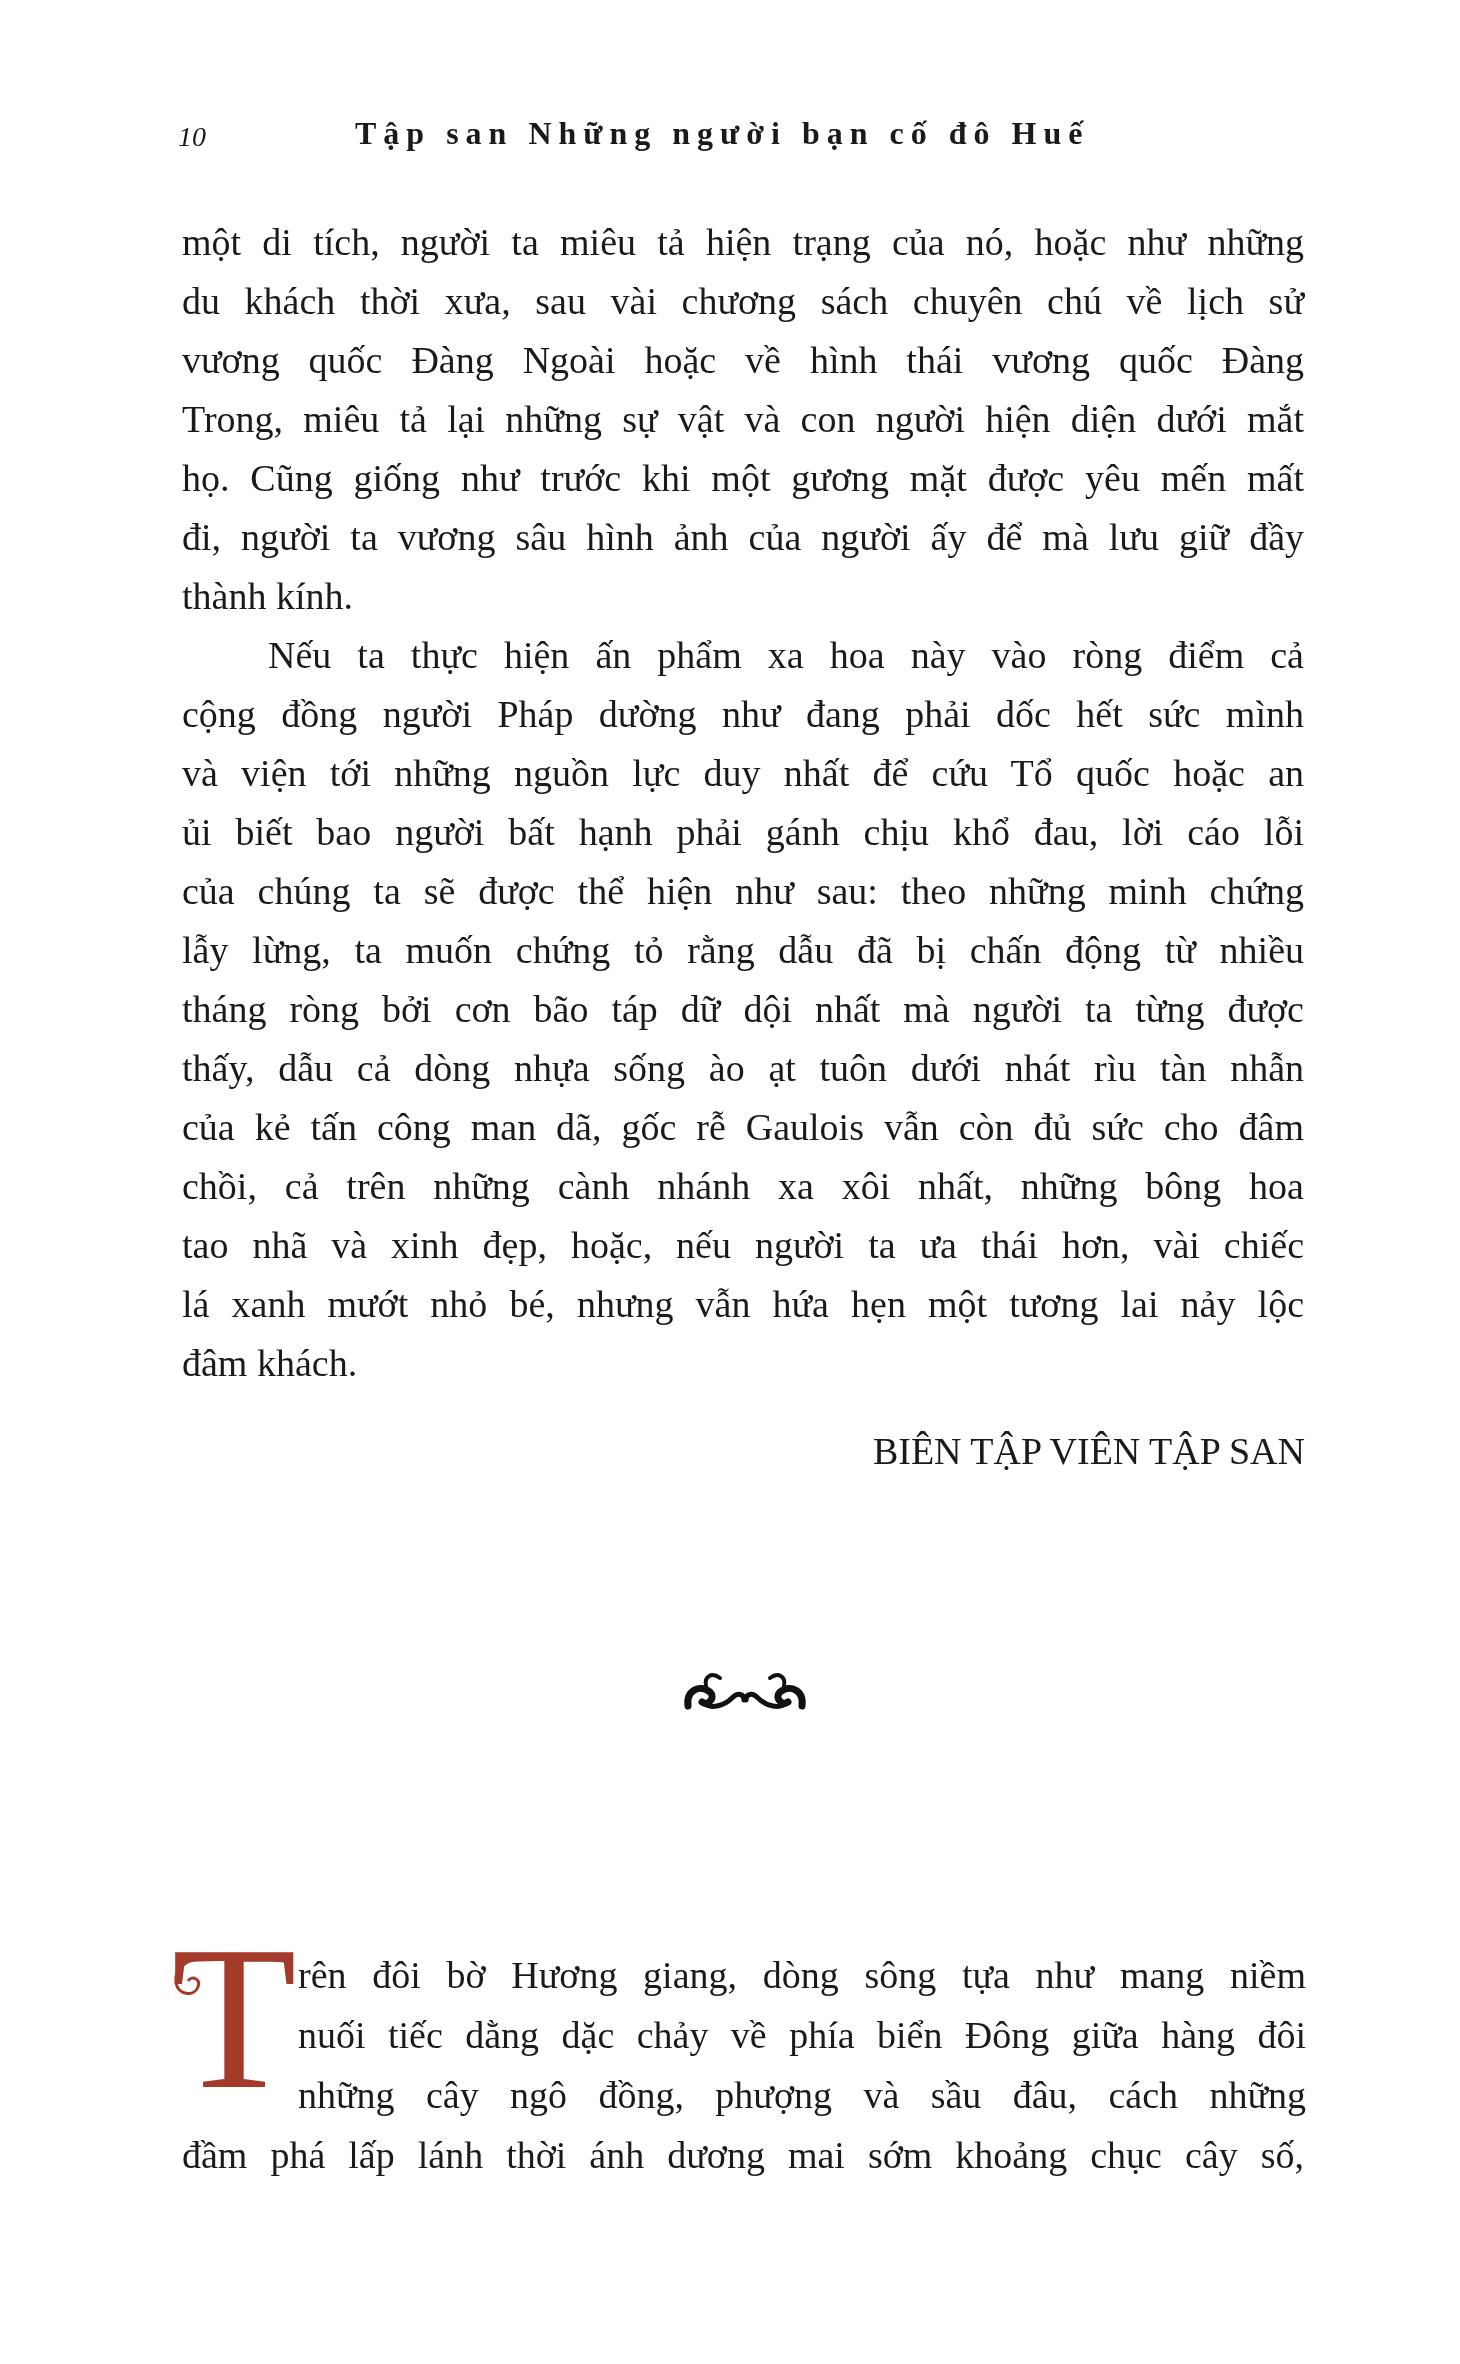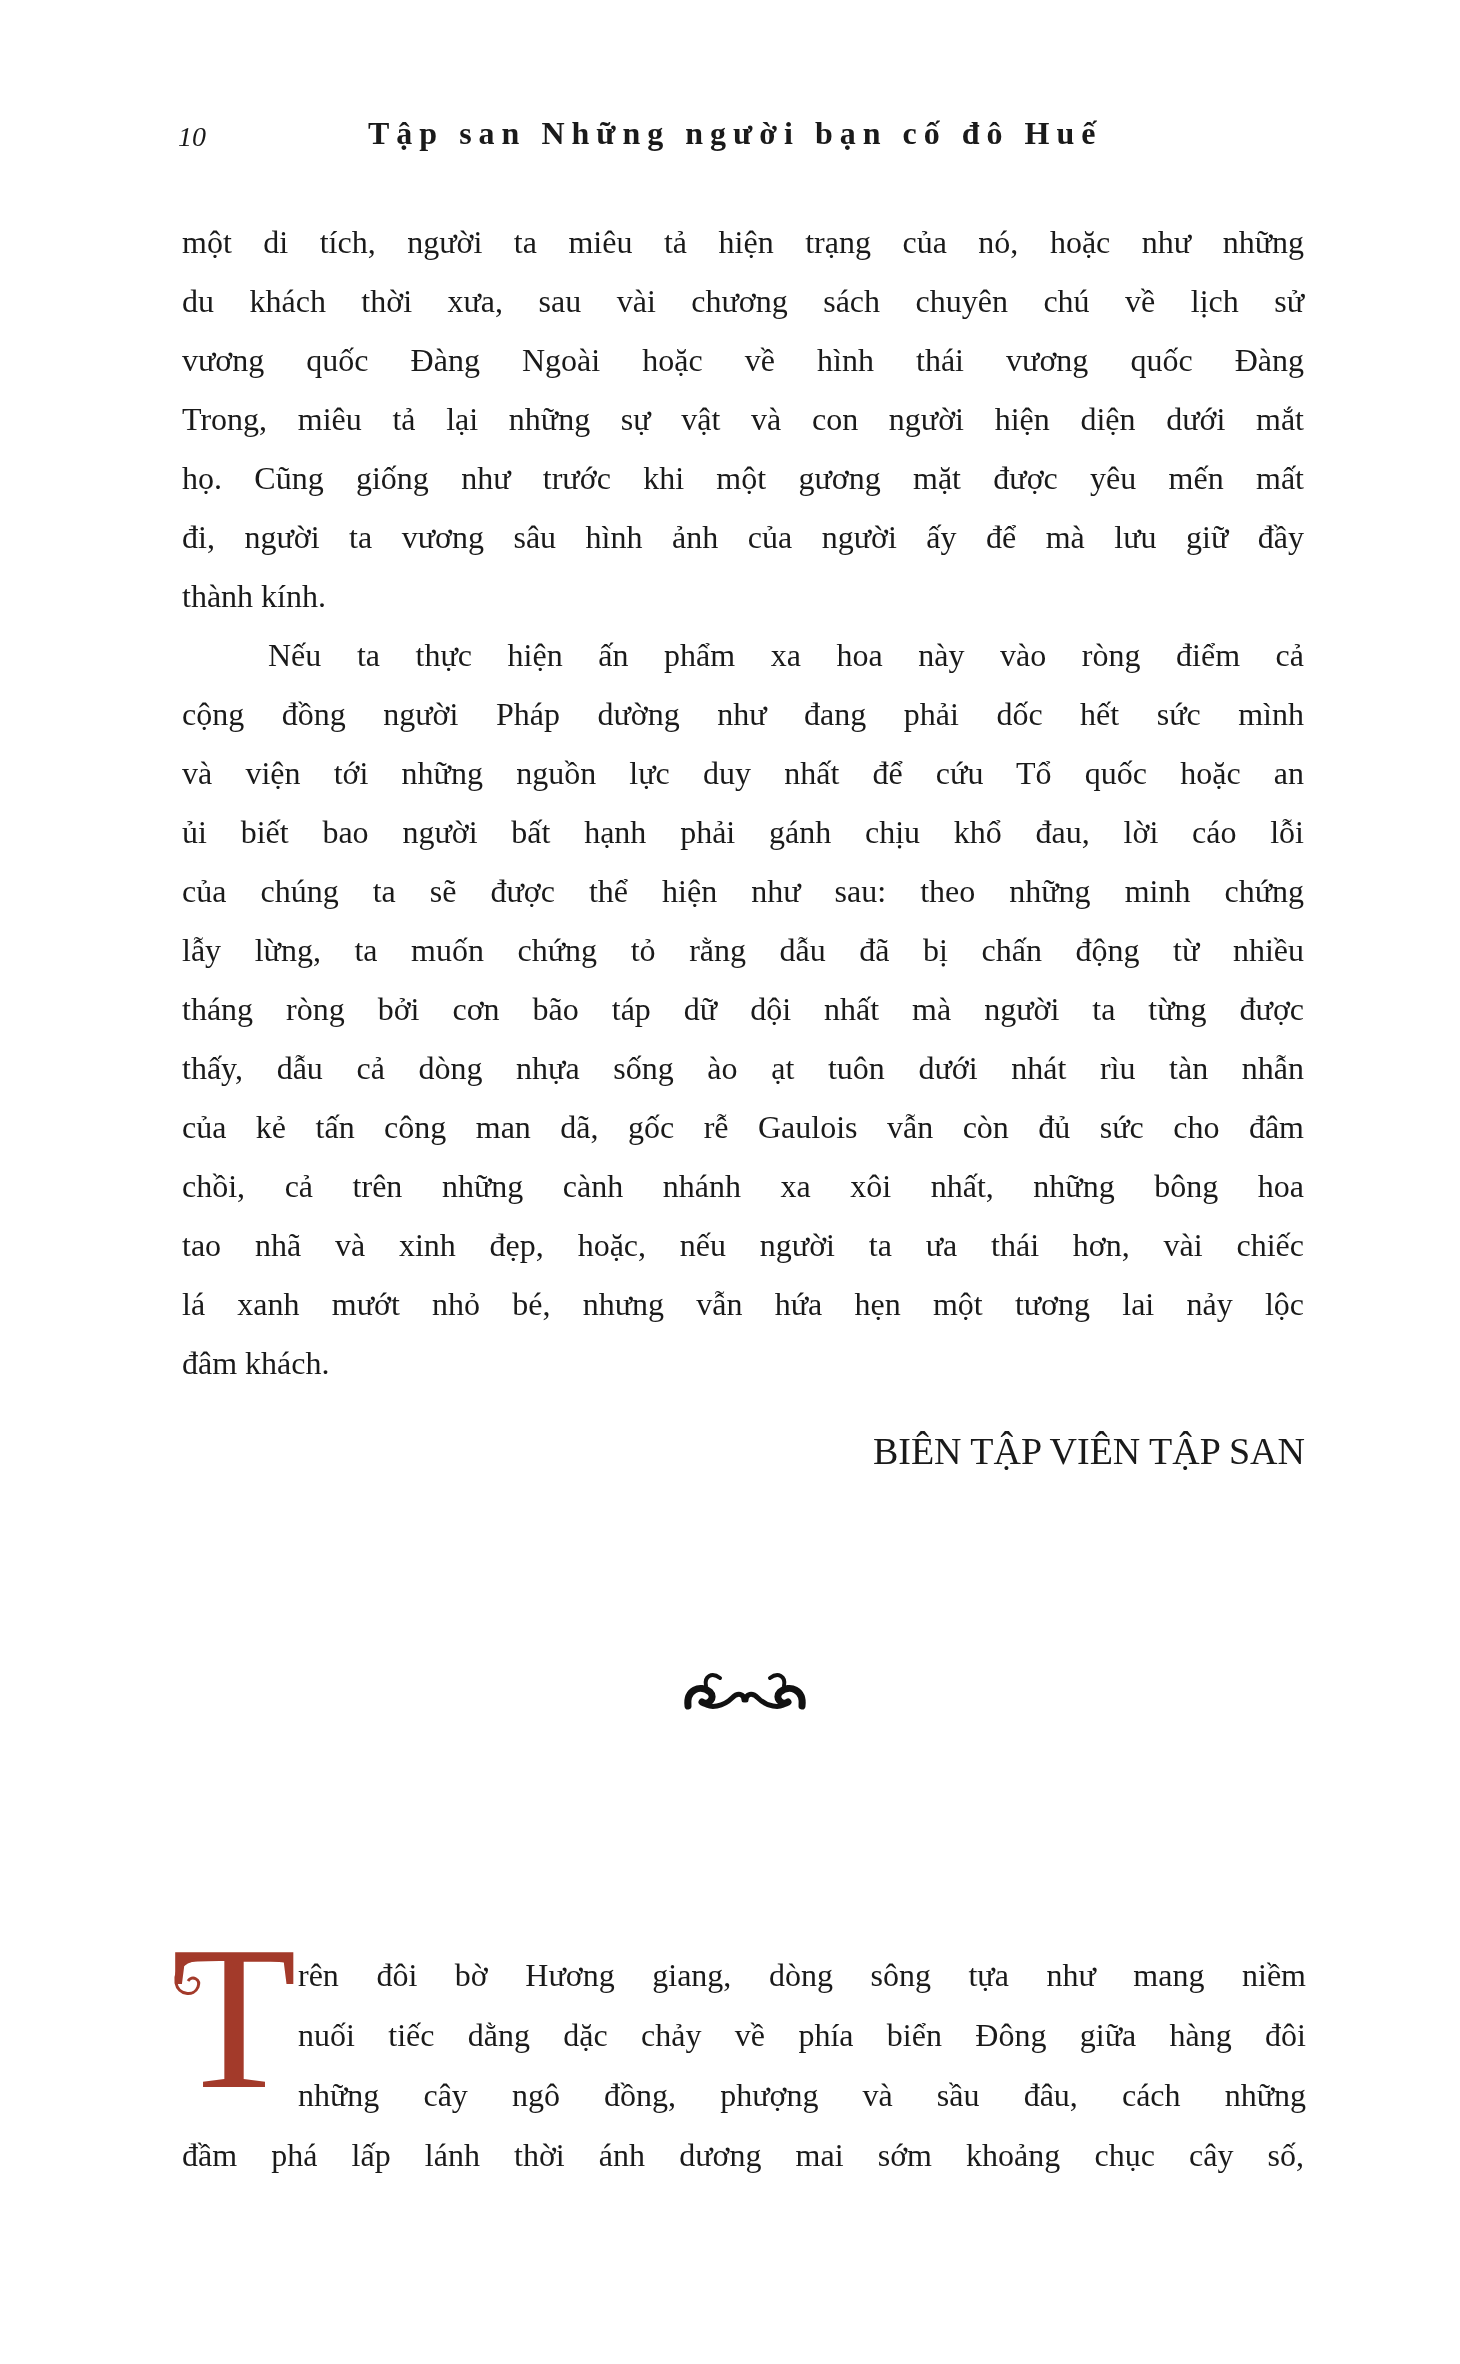--- a/index.html
+++ b/index.html
@@ -10,25 +10,24 @@
   }
   .page-number {
     position: absolute; left: 178px; top: 117px;
     font-size: 28px; line-height: 40px; font-style: italic;
   }
   .running-head {
     position: absolute; left: 355px; top: 113px; width: 780px;
     font-size: 32px; line-height: 40px; font-weight: bold; letter-spacing: 7px;
     font-family: "Liberation Serif", "DejaVu Serif", serif;
     white-space: nowrap;
-    margin-left: 13px;
   }
   .line {
     position: absolute; left: 182px; width: 1122px;
-    font-size: 32px; line-height: 48px; height: 48px;
+    font-size: 38px; line-height: 48px; height: 48px;
     text-align: justify; text-align-last: justify; white-space: nowrap;
   }
   .line.last { text-align-last: left; }
   .line.indent { left: 268px; width: 1036px; }
   .line.dc { left: 298px; width: 1008px; }
   .signature {
     position: absolute; right: 155px; top: 1427px;
     font-size: 38px; line-height: 48px; white-space: nowrap;
   }
   .ornament {

